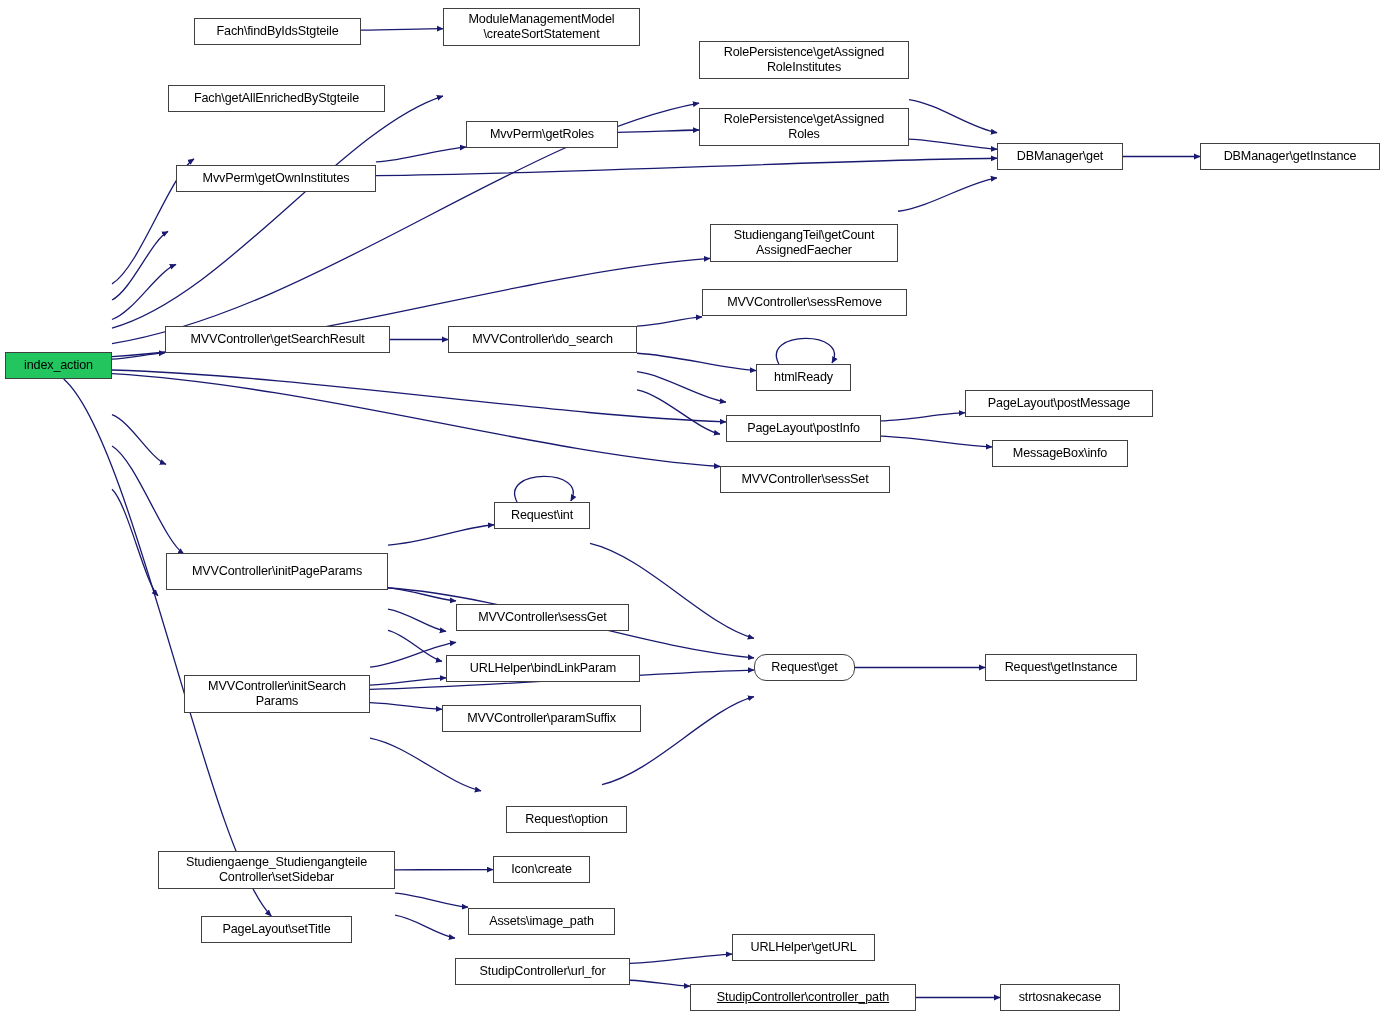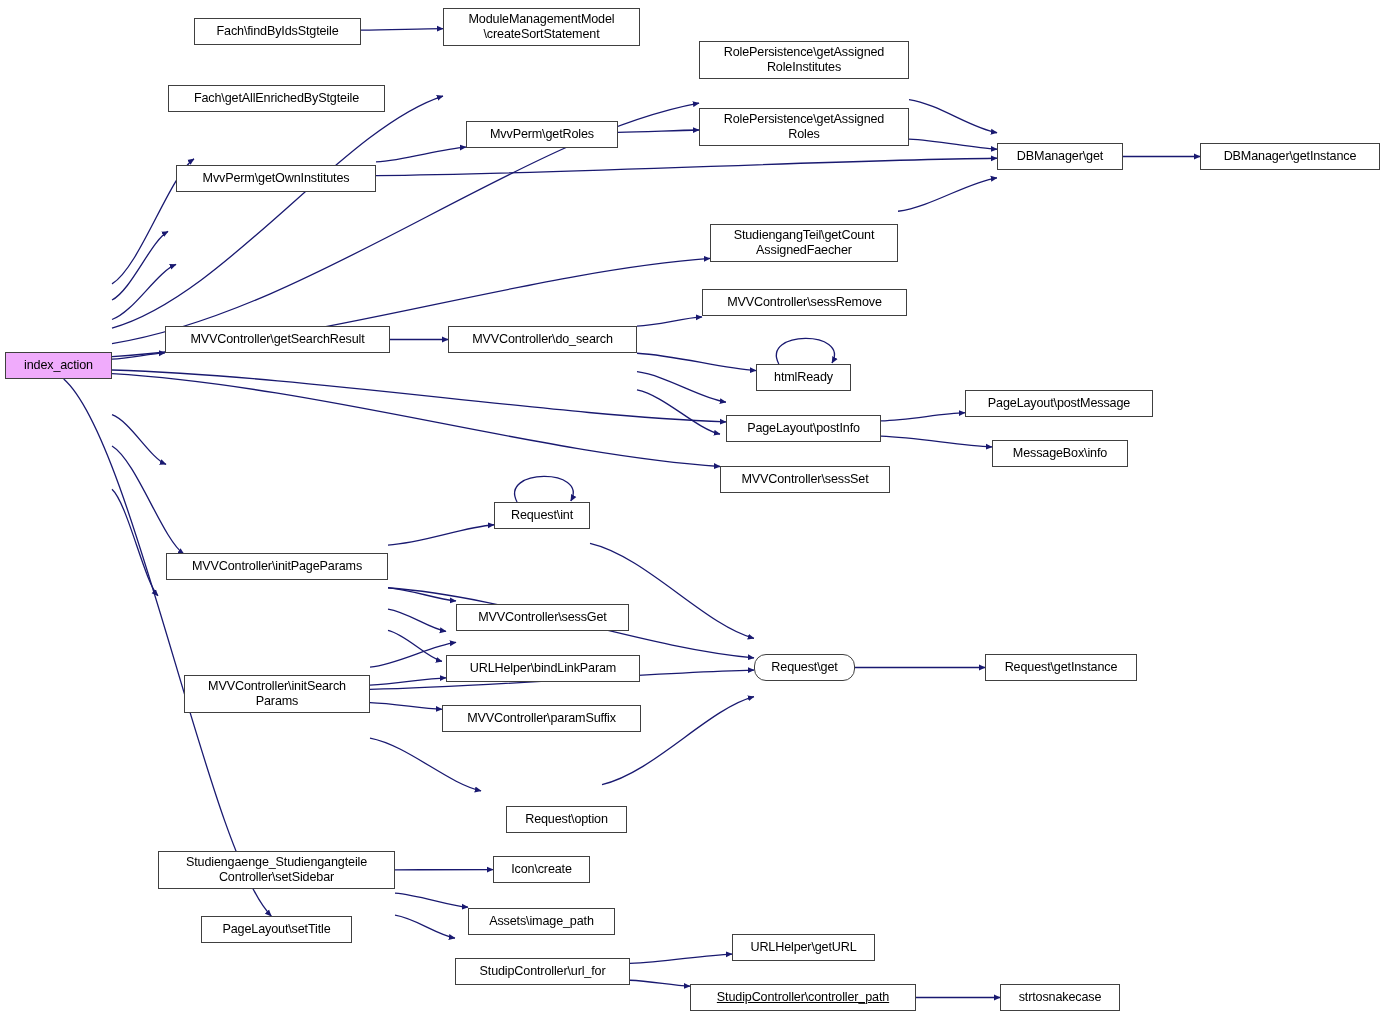--- a/index.html
+++ b/index.html
@@ -34,21 +34,21 @@
     justify-content: center;
     text-align: center;
     font-size: 12.6px;
     line-height: 15px;
     letter-spacing: -0.15px;
     white-space: pre-line;
     padding: 0 3px;
     z-index: 5;
   }
   .gnode.current {
-    background: #f0abfc;
+    background: #22c55e;
     border: 1px solid #404040;
   }
 </style>
 </head>
 <body>
 
 <div id="graph-root">
   <svg id="edge-layer" width="1385" height="1017" viewBox="0 0 1385 1017">
     <defs>
       <marker id="arrow" viewBox="0 0 10 10" refX="9.2" refY="5" markerWidth="5.2" markerHeight="5.2" orient="auto-start-reverse">
@@ -125,21 +125,21 @@
 AssignedFaecher</div>
       <div class="gnode" style="left: 165px; top: 326px; width: 225px; height: 27px;">MVVController\getSearchResult</div>
       <div class="gnode" style="left: 448px; top: 326px; width: 189px; height: 27px;">MVVController\do_search</div>
       <div class="gnode" style="left: 702px; top: 289px; width: 205px; height: 27px;">MVVController\sessRemove</div>
       <div class="gnode" style="left: 756px; top: 364px; width: 95px; height: 27px;">htmlReady</div>
       <div class="gnode" style="left: 726px; top: 415px; width: 155px; height: 27px;">PageLayout\postInfo</div>
       <div class="gnode" style="left: 965px; top: 390px; width: 188px; height: 27px;">PageLayout\postMessage</div>
       <div class="gnode" style="left: 992px; top: 440px; width: 136px; height: 27px;">MessageBox\info</div>
       <div class="gnode" style="left: 720px; top: 466px; width: 170px; height: 27px;">MVVController\sessSet</div>
       <div class="gnode" style="left: 494px; top: 502px; width: 96px; height: 27px;">Request\int</div>
-      <div class="gnode" style="left: 166px; top: 553px; width: 222px; height: 27px;">MVVController\initPageParams</div>
+      <div class="gnode" style="left: 166px; top: 553px; width: 222px; height: 37px;">MVVController\initPageParams</div>
       <div class="gnode" style="left: 456px; top: 604px; width: 173px; height: 27px;">MVVController\sessGet</div>
       <div class="gnode" style="left: 446px; top: 655px; width: 194px; height: 27px;">URLHelper\bindLinkParam</div>
       <div class="gnode" style="left: 184px; top: 675px; width: 186px; height: 38px;">MVVController\initSearch
 Params</div>
       <div class="gnode" style="left: 442px; top: 705px; width: 199px; height: 27px;">MVVController\paramSuffix</div>
       <div class="gnode" style="left: 754px; top: 654px; width: 101px; height: 27px; border-radius: 12px;">Request\get</div>
       <div class="gnode" style="left: 985px; top: 654px; width: 152px; height: 27px;">Request\getInstance</div>
       <div class="gnode" style="left: 506px; top: 806px; width: 121px; height: 27px;">Request\option</div>
       <div class="gnode" style="left: 158px; top: 851px; width: 237px; height: 38px;">Studiengaenge_Studiengangteile
 Controller\setSidebar</div>

